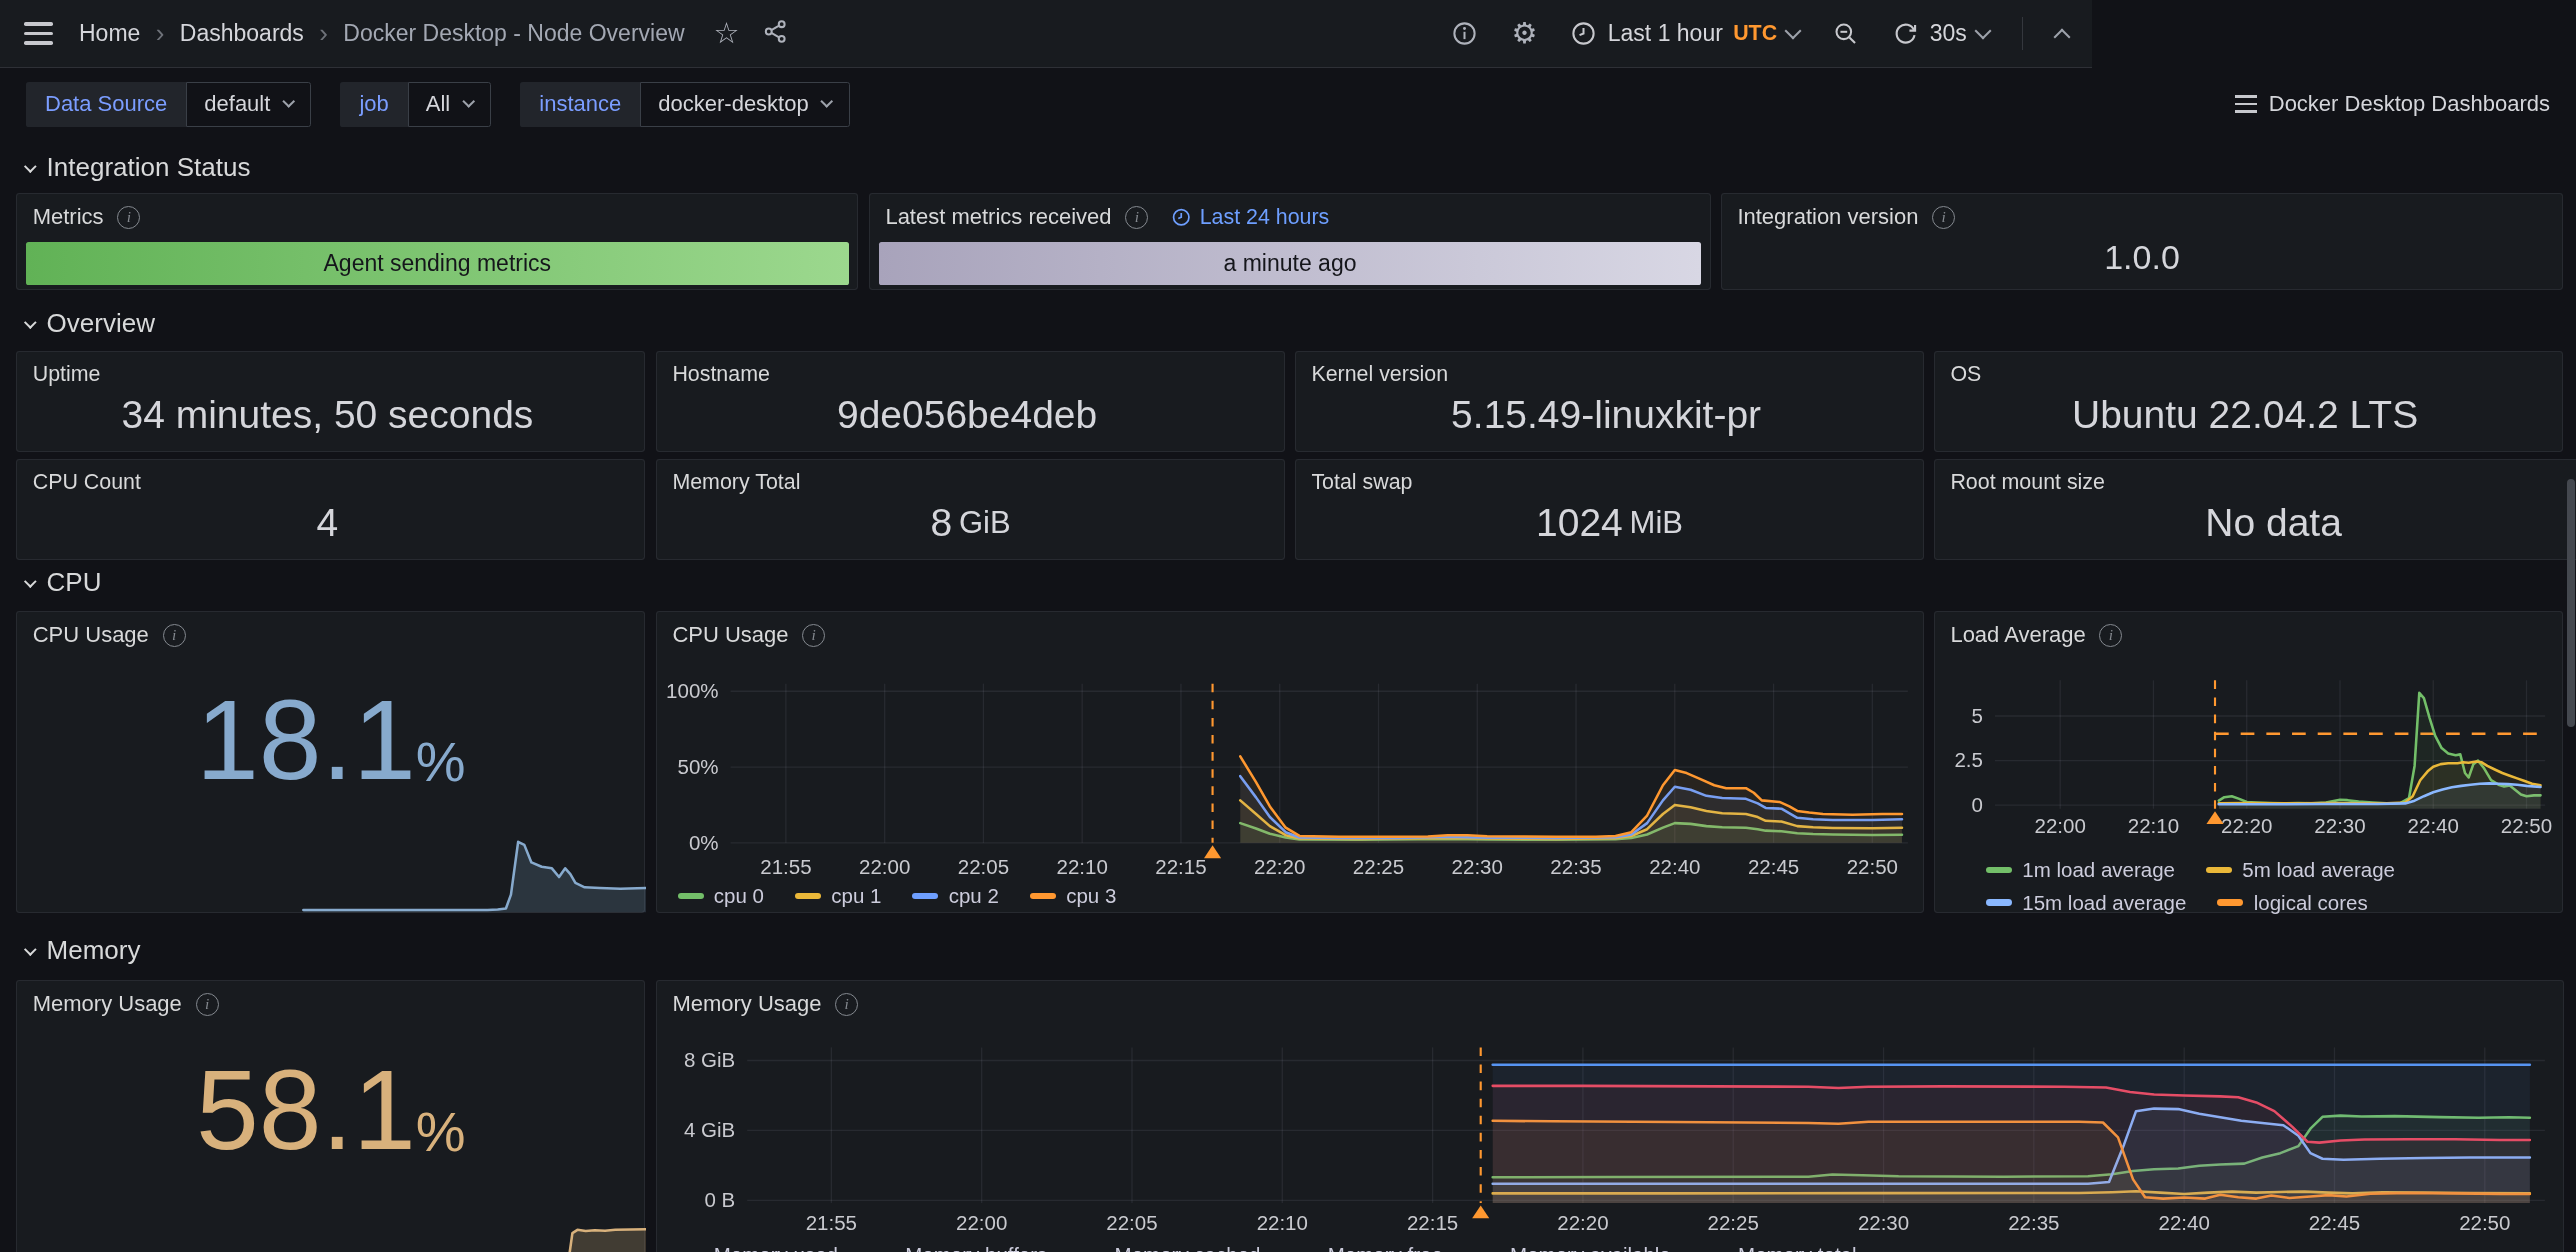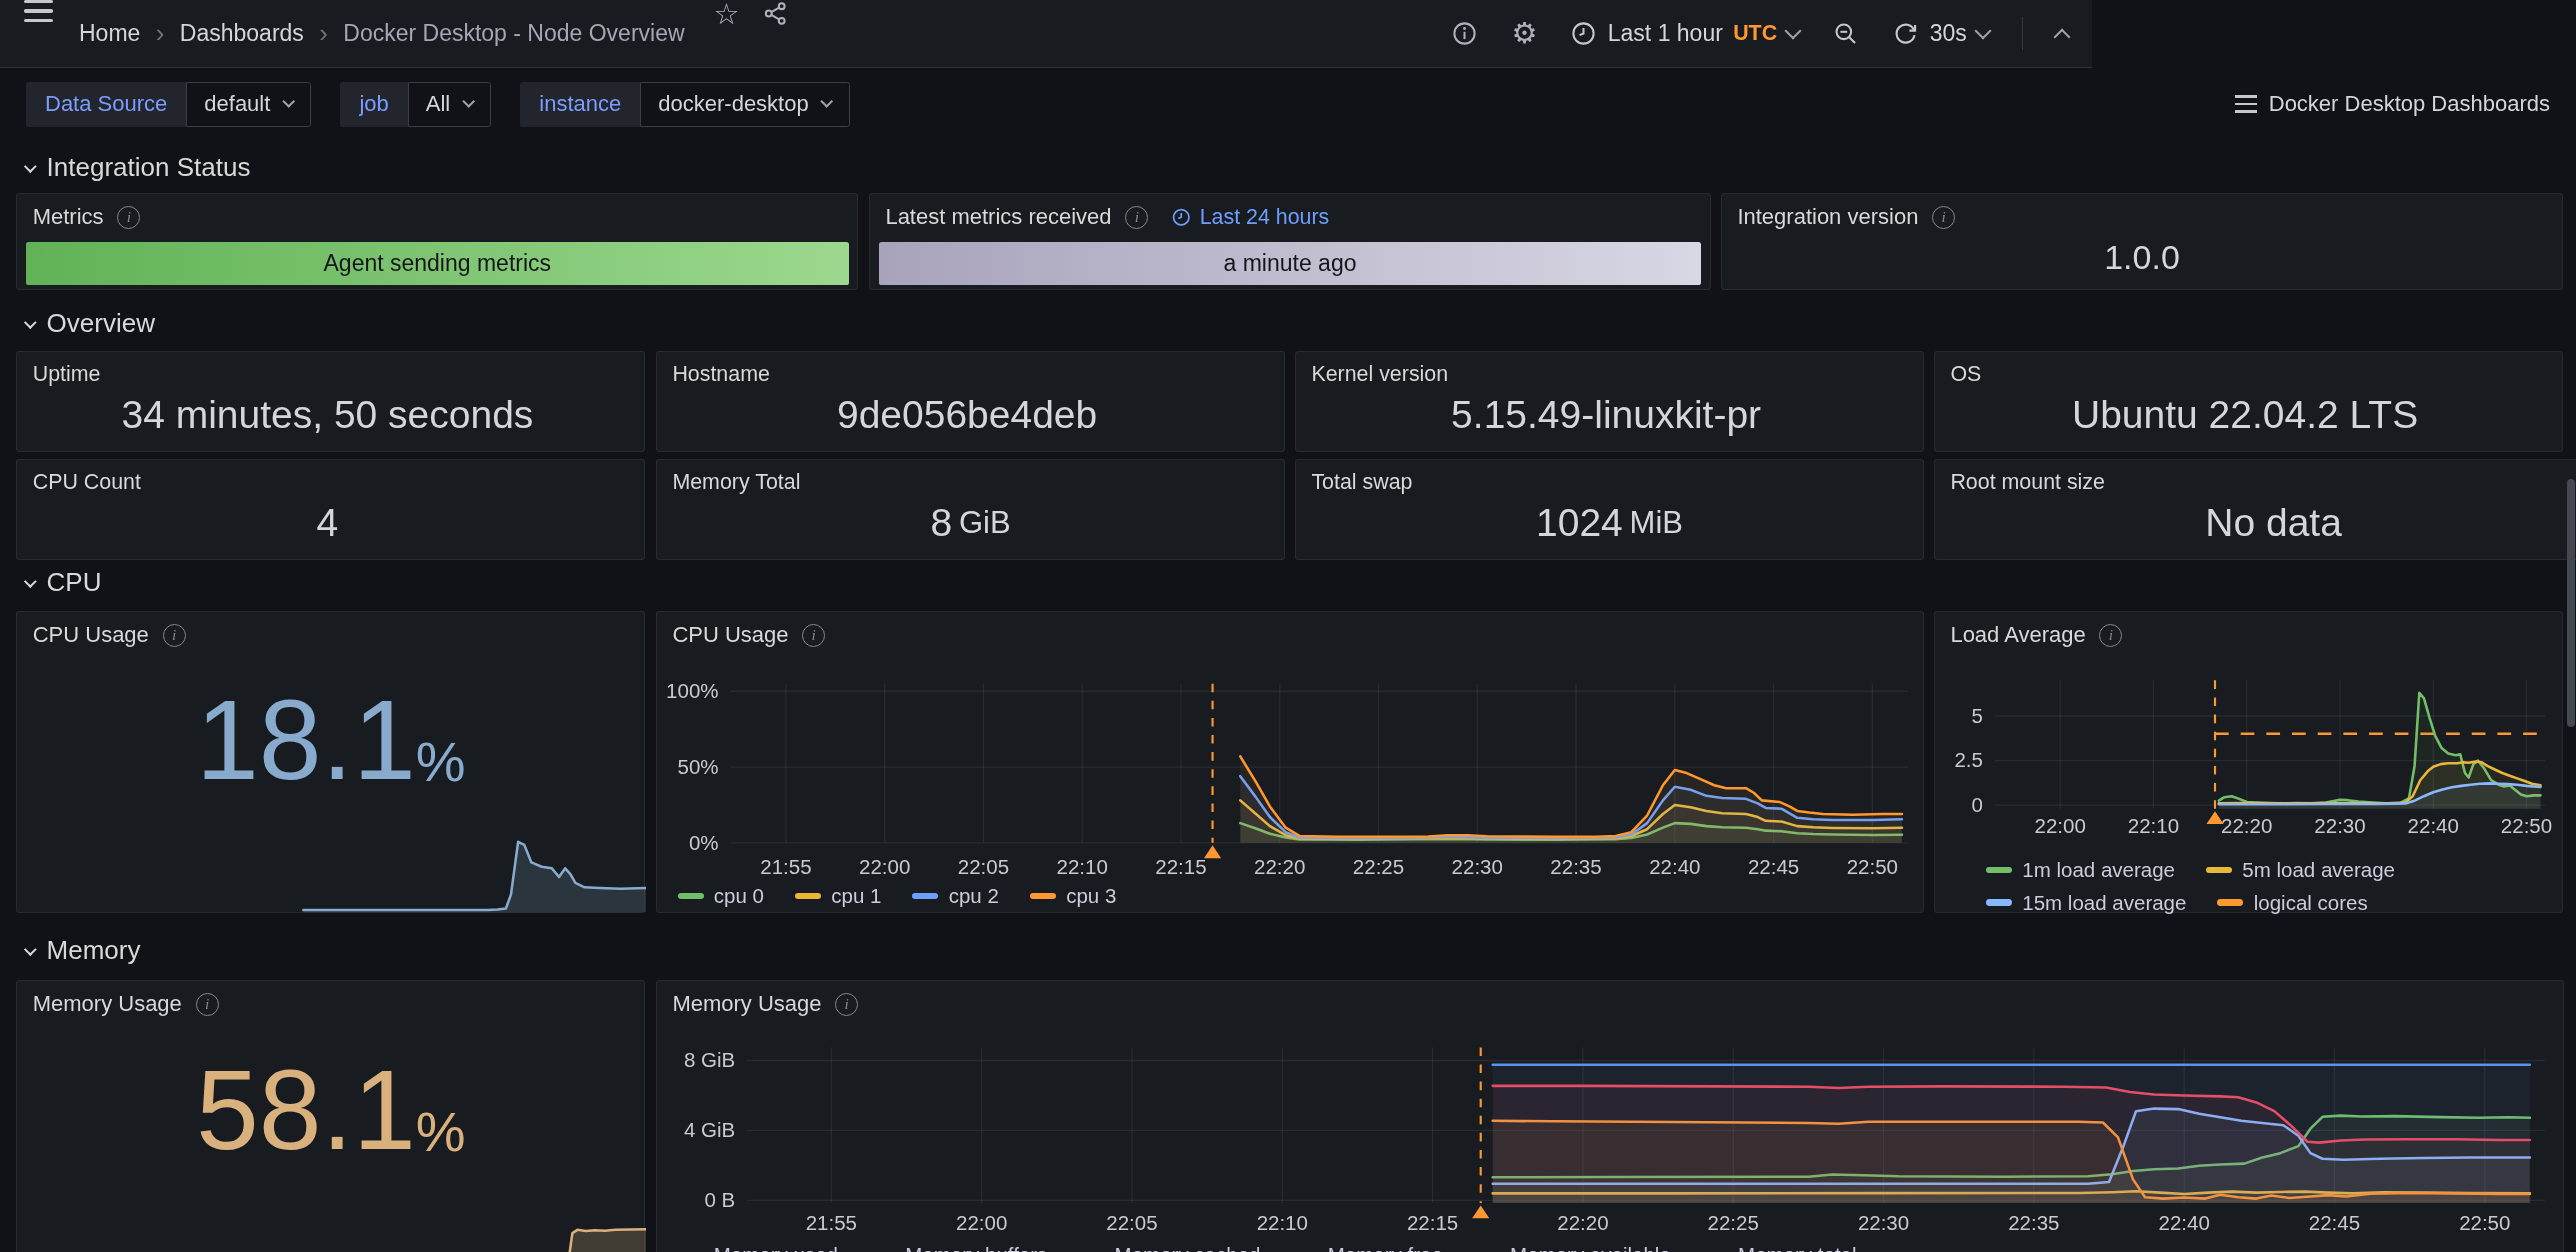--- a/index.html
+++ b/index.html
@@ -1,21 +1,21 @@
 <!DOCTYPE html>
 <html style="font-size:13.7px"><head>
 <meta charset="utf-8">
 <style>
   * { margin:0; padding:0; box-sizing:border-box; }
   html,body { width:2576px; height:1253px; overflow:hidden; background:#111217;
     font-family:"Liberation Sans", sans-serif; color:#D5D6DB; }
 
   
   .topnav { position:absolute; left:0; top:0; width:2092px; height:68px; background:#181b1f;
-    border-bottom:0.9px solid rgba(204,204,220,0.12); display:flex; padding:0 24px; }
+    border-bottom:0.9px solid rgba(204,204,220,0.12); display:flex; align-items:center; padding:0 24px; }
   .burger { width:29px; display:flex; flex-direction:column; gap:6px; cursor:pointer; margin-right:26px; }
   .burger span { height:3.4px; background:#c7c8cd; border-radius:1.7px; }
   .crumbs { display:flex; align-items:center; gap:15.4px; font-size:23px; }
   .crumb { color:#d5d6db; font-weight:500; cursor:pointer; }
   .crumb.dim { color:#a3a8b3; font-weight:400; }
   .crumb-sep { color:#6e7279; font-size:26px; }
   .nav-icon { color:#aeb2bb; font-size:29px; margin-left:29px; cursor:pointer; line-height:1; }
   .nav-right { margin-left:auto; display:flex; align-items:center; gap:33px; }
   .nr-item { display:flex; align-items:center; gap:10.3px; cursor:pointer; color:#c7c8cd; }
   .nr-item svg { display:block; }

